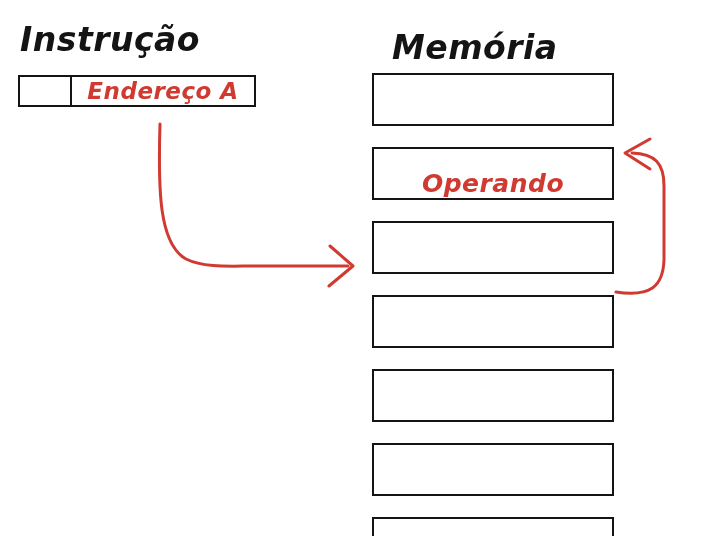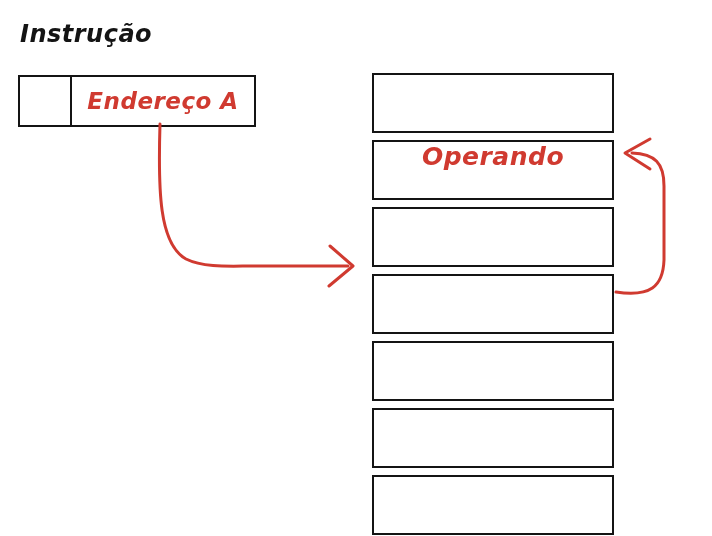--- a/index.html
+++ b/index.html
@@ -15,30 +15,30 @@
     overflow:hidden;
   }
   .hand{
     font-style:italic;
     font-weight:700;
     letter-spacing:.5px;
   }
   .title{
     position:absolute;
     color:var(--ink);
-    font-size:24px;
+    font-size:33px;
   }
   .title-instruction{left:20px;top:20px;}
   .title-memory{left:392px;top:28px;}
 
   
   .instruction-box{
     position:absolute;
     left:18px;top:75px;
-    width:238px;height:52px;
+    width:238px;height:32px;
     border:2px solid var(--ink);
     display:flex;
     box-sizing:border-box;
   }
   .opcode-cell{
     width:52px;height:100%;
     border-right:2px solid var(--ink);
     box-sizing:border-box;
   }
   .address-cell{
@@ -48,25 +48,25 @@
     font-size:23px;
   }
 
   
   .memory-stack{
     position:absolute;
     left:372px;top:73px;
     width:242px;
   }
   .memory-row{
-    width:242px;height:60px;
+    width:242px;height:53px;
     border:2px solid var(--ink);
     box-sizing:border-box;
-    margin-bottom:7px;
-    display:flex;align-items:flex-start;justify-content:center;
+    margin-bottom:21px;
+    display:flex;align-items:flex-end;justify-content:center;
     background:#ffffff;
   }
   .memory-row-label{
     color:var(--accent);
     font-size:25px;
   }
 
   .arrow-layer{
     position:absolute;
     left:0;top:0;width:712px;height:536px;
@@ -80,20 +80,21 @@
     stroke-linejoin:round;
   }
 </style>
 </head>
 <body>
 
 <div class="canvas">
 
   <div class="title title-instruction hand">Instrução</div>
 
+  <div class="title title-memory hand">Memória</div>
 
   <div class="instruction-box">
     <div class="opcode-cell"></div>
     <div class="address-cell hand">Endereço A</div>
   </div>
 
   <div class="memory-stack">
     <div class="memory-row">
       <span class="memory-row-label hand"></span>
     </div>

